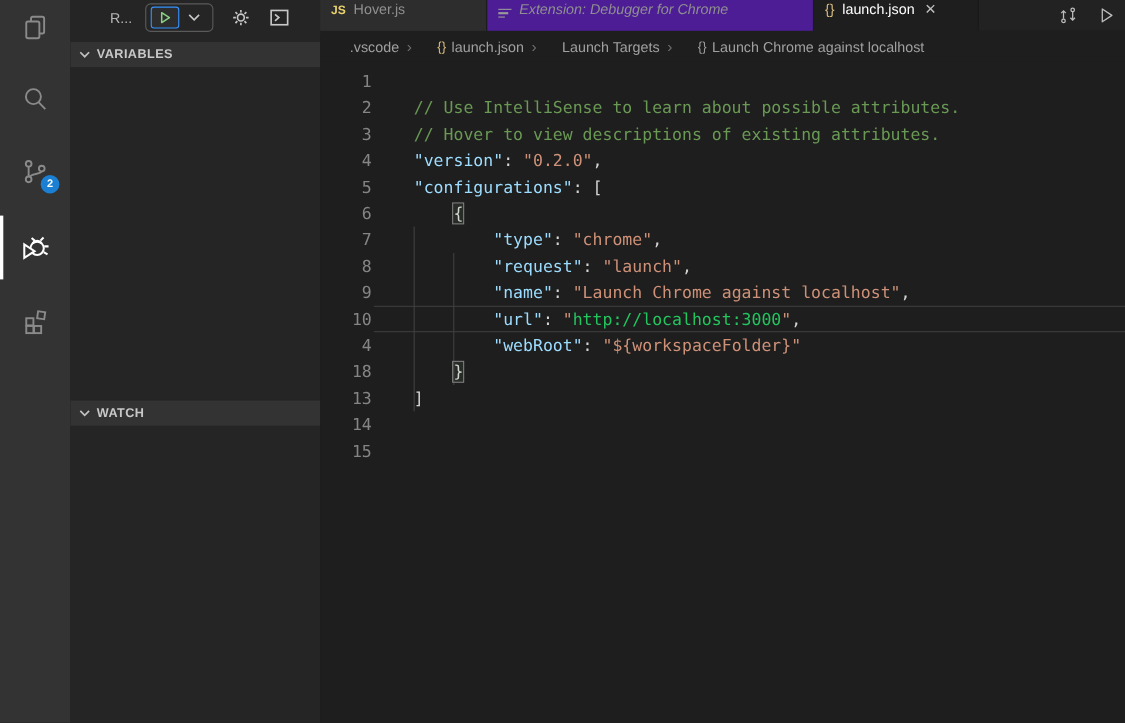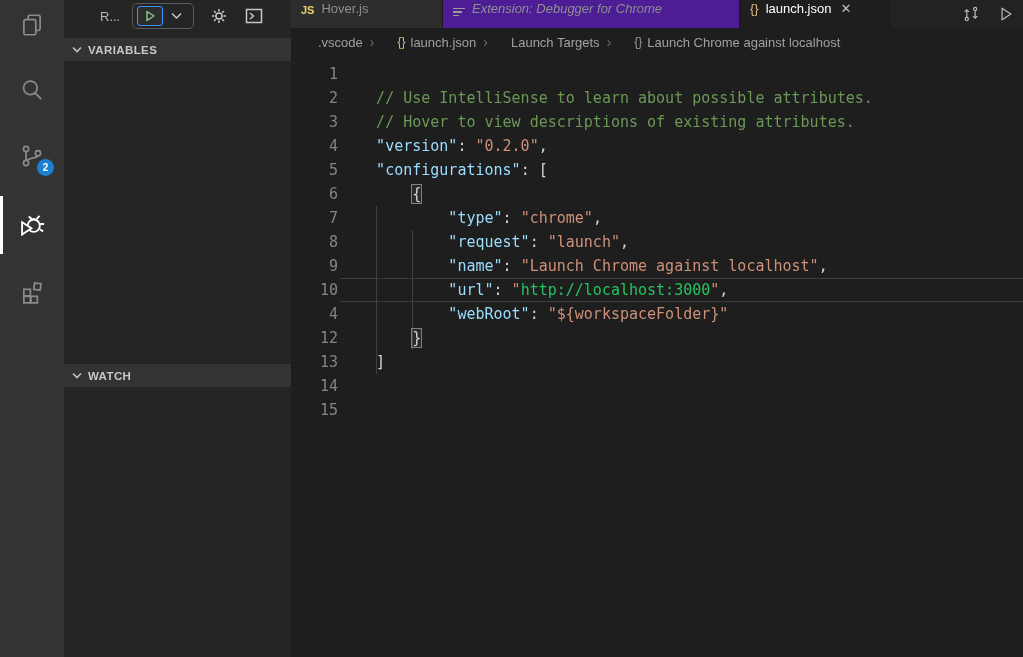--- a/index.html
+++ b/index.html
@@ -252,21 +252,21 @@
         <div class="ln">2</div>
         <div class="ln">3</div>
         <div class="ln">4</div>
         <div class="ln">5</div>
         <div class="ln">6</div>
         <div class="ln">7</div>
         <div class="ln">8</div>
         <div class="ln">9</div>
         <div class="ln">10</div>
         <div class="ln">4</div>
-        <div class="ln">12</div>
+        <div class="ln">18</div>
         <div class="ln">13</div>
         <div class="ln">14</div>
         <div class="ln">15</div>
       </div>
     <div id="code-lines">
         <div class="code-line"></div>
         <div class="code-line"><span class="tok-cmt">    // Use IntelliSense to learn about possible attributes.</span></div>
         <div class="code-line"><span class="tok-cmt">    // Hover to view descriptions of existing attributes.</span></div>
         <div class="code-line"><span class="tok-key">    "version"</span><span class="tok-pun">: </span><span class="tok-str">"0.2.0"</span><span class="tok-pun">,</span></div>
         <div class="code-line"><span class="tok-key">    "configurations"</span><span class="tok-pun">: [</span></div>

